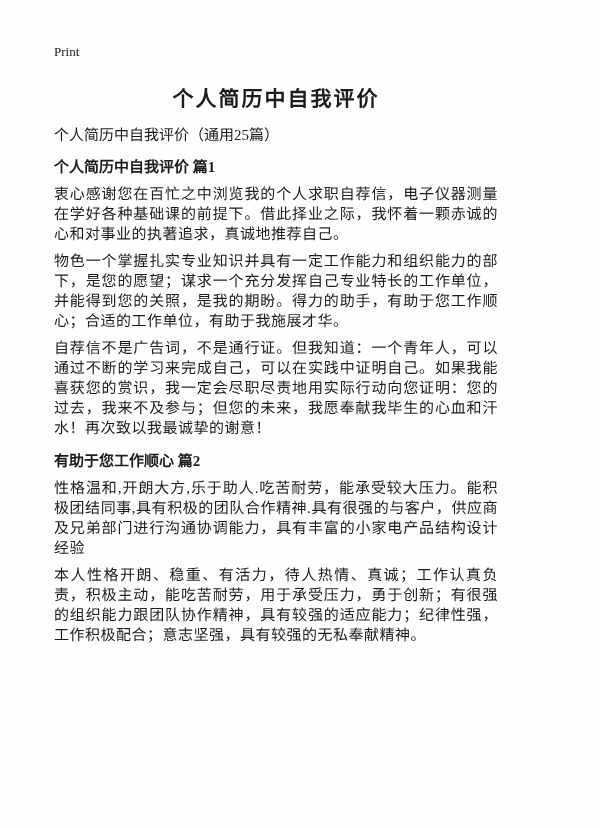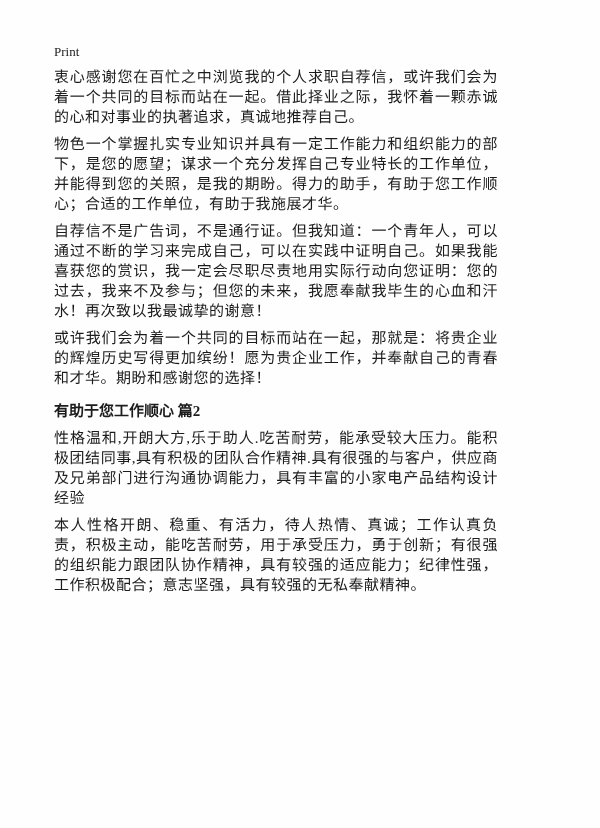--- a/index.html
+++ b/index.html
@@ -51,24 +51,26 @@
     text-align: justify;
     letter-spacing: 0.5px;
   }
 </style>
 </head>
 <body>
 
 <div class="page">
   <a class="print-link">Print</a>
 
+  <h1 class="doc-title">个人简历中自我评价</h1>
 
+  <p class="doc-subtitle">个人简历中自我评价（通用25篇）</p>
 
   <main id="sections">
-      <p class="paragraph">衷心感谢您在百忙之中浏览我的个人求职自荐信，或许我们会为着一个共同的目标而站在一起。借此择业之际，我怀着一颗赤诚的心和对事业的执著追求，真诚地推荐自己。</p>
+      <h2 class="section-heading">个人简历中自我评价 篇1</h2>
+      <p class="paragraph">衷心感谢您在百忙之中浏览我的个人求职自荐信，电子仪器测量在学好各种基础课的前提下。借此择业之际，我怀着一颗赤诚的心和对事业的执著追求，真诚地推荐自己。</p>
       <p class="paragraph">物色一个掌握扎实专业知识并具有一定工作能力和组织能力的部下，是您的愿望；谋求一个充分发挥自己专业特长的工作单位，并能得到您的关照，是我的期盼。得力的助手，有助于您工作顺心；合适的工作单位，有助于我施展才华。</p>
       <p class="paragraph">自荐信不是广告词，不是通行证。但我知道：一个青年人，可以通过不断的学习来完成自己，可以在实践中证明自己。如果我能喜获您的赏识，我一定会尽职尽责地用实际行动向您证明：您的过去，我来不及参与；但您的未来，我愿奉献我毕生的心血和汗水！再次致以我最诚挚的谢意！</p>
-      <p class="paragraph">或许我们会为着一个共同的目标而站在一起，那就是：将贵企业的辉煌历史写得更加缤纷！愿为贵企业工作，并奉献自己的青春和才华。期盼和感谢您的选择！</p>
       <h2 class="section-heading">有助于您工作顺心 篇2</h2>
       <p class="paragraph">性格温和,开朗大方,乐于助人.吃苦耐劳，能承受较大压力。能积极团结同事,具有积极的团队合作精神.具有很强的与客户，供应商及兄弟部门进行沟通协调能力，具有丰富的小家电产品结构设计经验</p>
       <p class="paragraph">本人性格开朗、稳重、有活力，待人热情、真诚；工作认真负责，积极主动，能吃苦耐劳，用于承受压力，勇于创新；有很强的组织能力跟团队协作精神，具有较强的适应能力；纪律性强，工作积极配合；意志坚强，具有较强的无私奉献精神。</p>
     </main>
 </div>
 
 </body></html>

